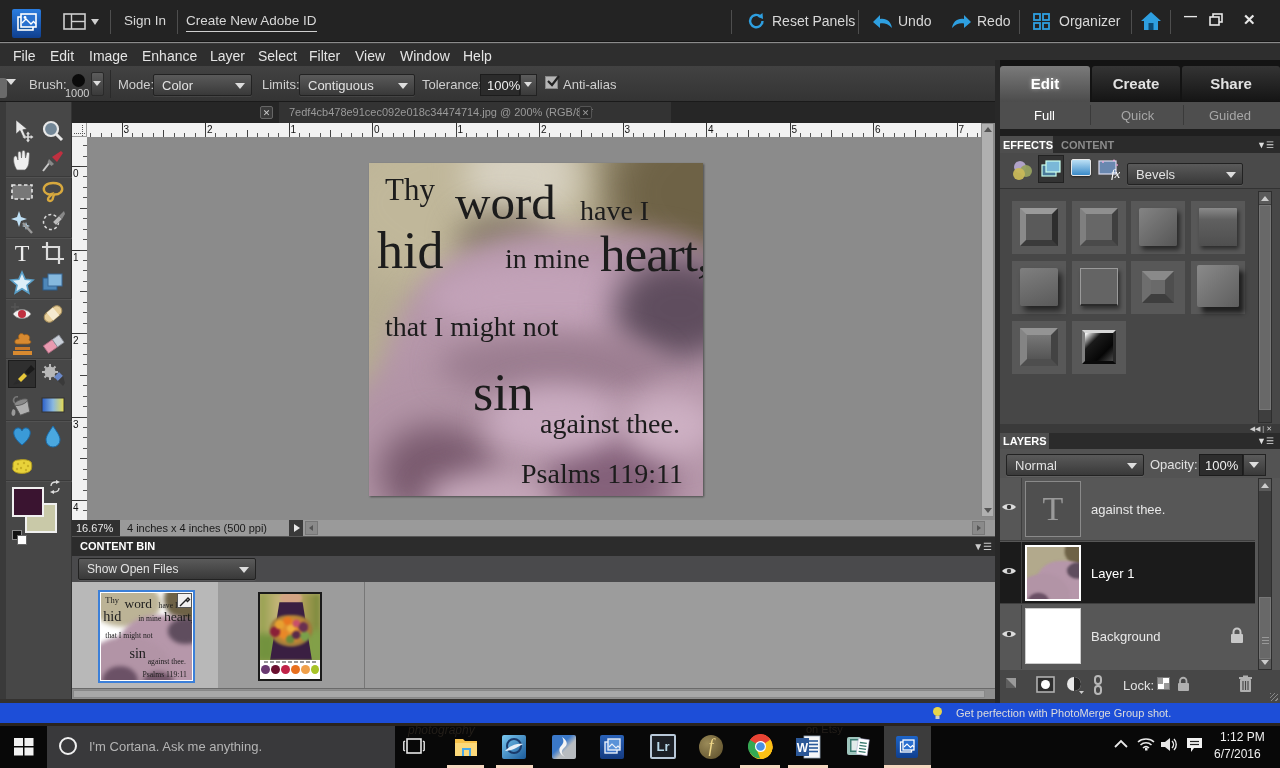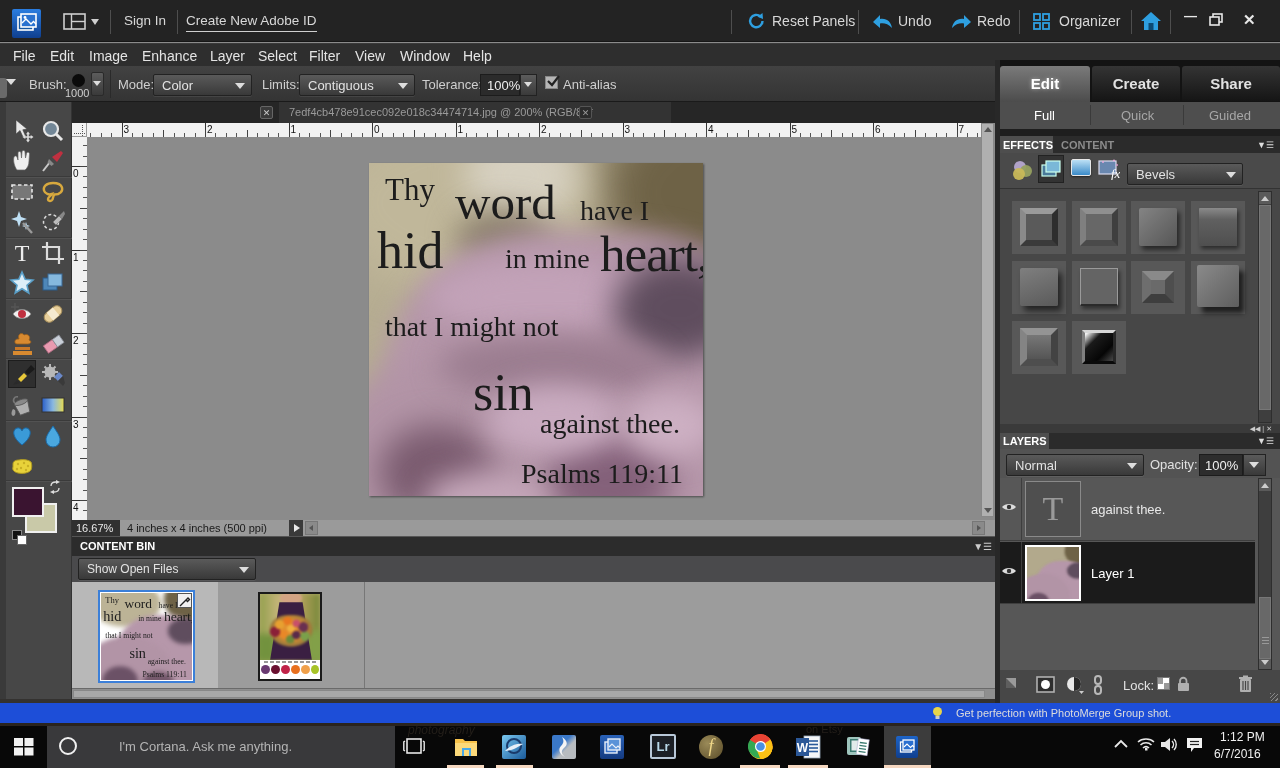--- a/index.html
+++ b/index.html
@@ -634,21 +634,21 @@
  <svg class="abs" style="left:14px;top:15px" width="20" height="18" viewBox="0 0 20 18">
       <g fill="#f2f2f2">
         <rect x="0" y="0" width="9" height="8"></rect>
         <rect x="10.5" y="0" width="9" height="8"></rect>
         <rect x="0" y="9.5" width="9" height="8"></rect>
         <rect x="10.5" y="9.5" width="9" height="8"></rect>
       </g>
     </svg>
  <div class="abs" style="left:47px;top:3px;width:348px;height:42px;background:#39393b;"></div>
  <div class="abs" style="left:59px;top:14px;width:18px;height:18px;border:2.5px solid #f0f0f0;border-radius:50%;"></div>
- <div class="abs" style="left:89px;top:16px;color:#b4b4b4;font-size:13px;margin-left:30px;">I'm Cortana. Ask me anything.</div>
+ <div class="abs" style="left:89px;top:16px;color:#b4b4b4;font-size:13px;">I'm Cortana. Ask me anything.</div>
  <svg class="abs" style="left:403px;top:14px" width="22" height="18" viewBox="0 0 22 18">
       <rect x="4" y="2" width="14" height="14" fill="none" stroke="#e8e8e8" stroke-width="1.6"></rect>
       <path d="M2 4 L0.8 4.8 L0.8 13.2 L2 14 M20 4 L21.2 4.8 L21.2 13.2 L20 14" stroke="#e8e8e8" stroke-width="1.4" fill="none"></path>
     </svg>
 
  <svg class="tbicon" style="left:454px" width="25" height="22" viewBox="0 0 25 22">
       <path d="M1 3 h8 l2 2 h12 v15 h-22z" fill="#f8c24a"></path>
       <path d="M1 7 h22 v13 h-22z" fill="#fcd97a"></path>
       <rect x="8" y="12" width="9" height="8" fill="#48a8e8"></rect>
       <rect x="10" y="14" width="5" height="6" fill="#fcd97a"></rect>
@@ -887,20 +887,33 @@
        <div class="blob" style="left:230px;top:-70px;width:230px;height:190px;background:#6e6246;filter:blur(6px);"></div>
        <div class="blob" style="left:55px;top:85px;width:340px;height:330px;background:#b697aa;filter:blur(6px);border-radius:42%;"></div>
        <div class="blob" style="left:-70px;top:165px;width:330px;height:280px;background:#b294a6;filter:blur(6px);"></div>
        <div class="blob" style="left:245px;top:95px;width:130px;height:100px;background:#5f4d5e;filter:blur(6px);"></div>
        <div class="blob" style="left:5px;top:280px;width:130px;height:110px;background:#6b5166;filter:blur(6px);"></div>
     </div>
           </div>
         </div>
     <div class="lname" style="color:#fff;">Layer 1</div>
   </div>
+  <div class="abs" style="left:0;top:127px;width:260px;height:64px;background:#575757;">
+    <svg class="eye" viewBox="0 0 16 10">
+          <path d="M1 5 C4 1 12 1 15 5 C12 9 4 9 1 5Z" fill="#ddd"></path>
+          <circle cx="8" cy="5" r="2.2" fill="#333"></circle>
+        </svg>
+    <div class="abs" style="left:26px;top:0;width:1px;height:64px;background:#3e3e3e;"></div>
+    <div class="lthumb" style="background:#fff;border:1px solid #ccc;"></div>
+    <div class="lname">Background</div>
+    <svg class="abs" style="left:235px;top:22px" width="14" height="17" viewBox="0 0 14 17">
+          <path d="M3.5 7 L3.5 5 A3.5 3.5 0 0 1 10.5 5 L10.5 7" fill="none" stroke="#c8c8c8" stroke-width="2"></path>
+          <rect x="1" y="7" width="12" height="9" rx="1" fill="#c8c8c8"></rect>
+        </svg>
+  </div>
 
   <div class="abs" style="left:263px;top:0;width:14px;height:192px;background:#3e3e3e;border:1px solid #2e2e2e;">
     <div class="abs" style="left:0;top:0;width:12px;height:12px;background:#5a5a5a;"></div>
     <div class="abs" style="left:2px;top:4px;width:0;height:0;border-left:4px solid transparent;border-right:4px solid transparent;border-bottom:5px solid #ccc;"></div>
     <div class="abs" style="left:0;bottom:0;width:12px;height:12px;background:#5a5a5a;"></div>
     <div class="abs" style="left:2px;bottom:4px;width:0;height:0;border-left:4px solid transparent;border-right:4px solid transparent;border-top:5px solid #ccc;"></div>
     <div class="abs" style="left:0;top:118px;width:12px;height:62px;background:#686868;border:1px solid #777;"></div>
     <div class="abs" style="left:3px;top:158px;width:7px;height:1px;background:#999;box-shadow:0 3px 0 #999,0 6px 0 #999;"></div>
   </div>
  </div>

